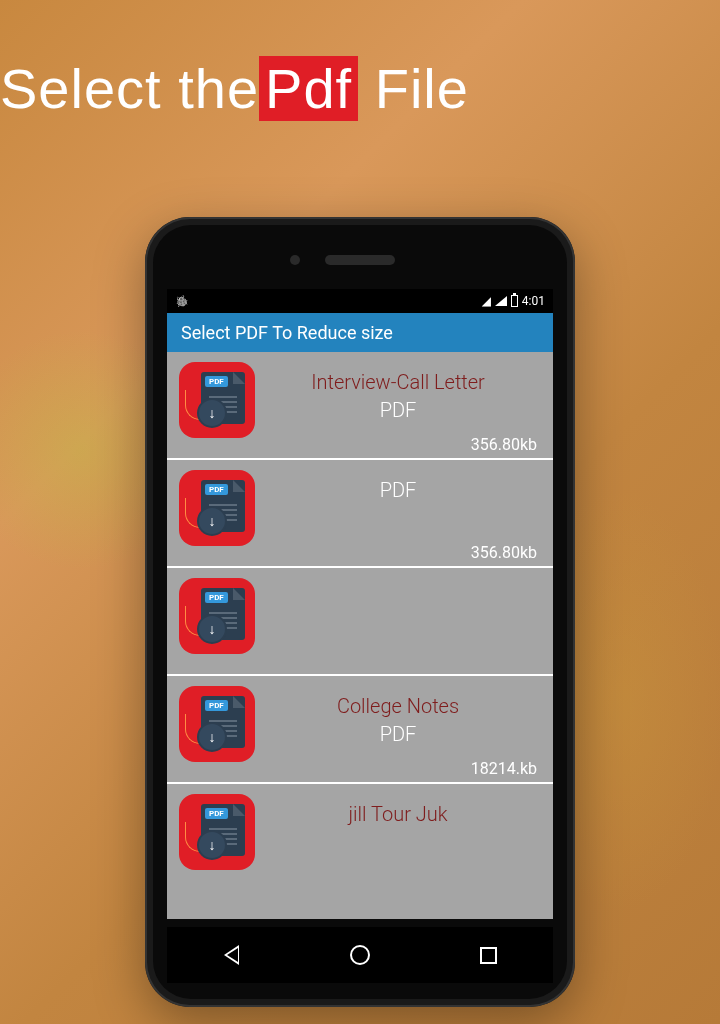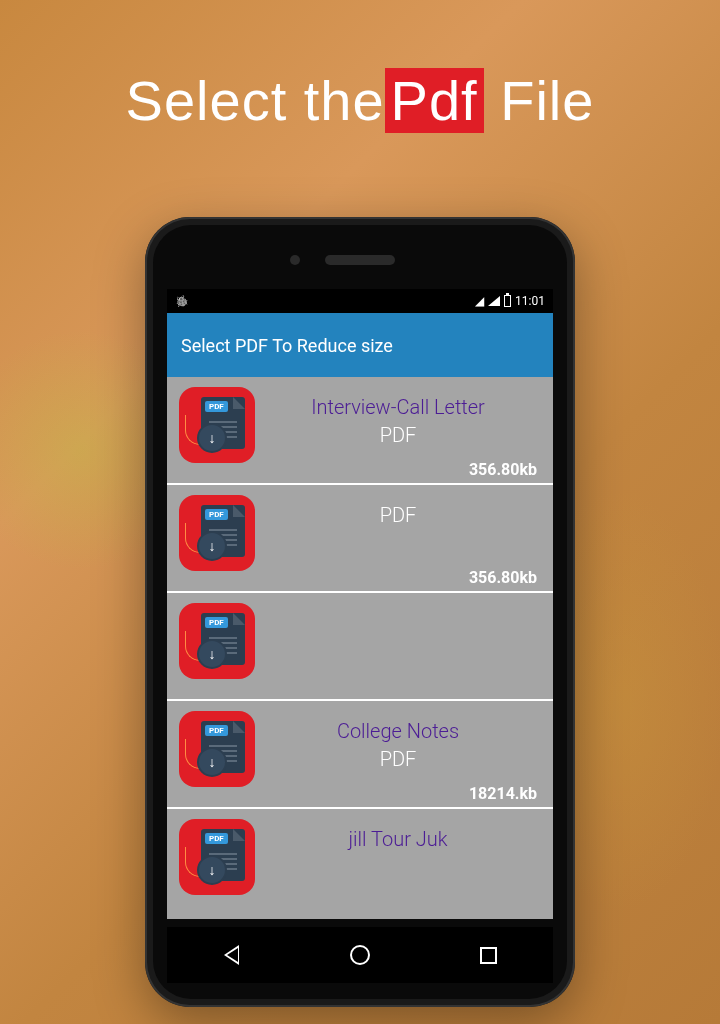--- a/index.html
+++ b/index.html
@@ -17,24 +17,24 @@
     }
     .bg-overlay {
       position: absolute;
       inset: 0;
       background:
         radial-gradient(ellipse 200px 200px at 80px 450px, rgba(180,200,60,0.3) 0%, transparent 60%),
         radial-gradient(ellipse 150px 300px at 620px 700px, rgba(200,150,60,0.4) 0%, transparent 70%);
     }
     .headline {
       position: absolute;
-      top: 68px;
+      top: 56px;
       left: 0;
       right: 0;
-      text-align: center;
+      text-align: left;
       font-family: "Comic Sans MS", cursive, sans-serif;
       font-size: 56px;
       font-weight: 400;
       color: #fff;
       letter-spacing: 1px;
     }
     .headline .highlight {
       background: #e01e26;
       padding: 0 6px;
       display: inline-block;
@@ -133,21 +133,21 @@
       top: -3px;
       left: 1px;
       width: 3px;
       height: 2px;
       background: #fff;
     }
     .wifi-icon {
       font-size: 12px;
     }
     .app-bar {
-      height: 64px;
+      height: 39px;
       background: #2383be;
       display: flex;
       align-items: center;
       padding: 0 14px;
       color: #fff;
       font-size: 18px;
       font-weight: 400;
     }
     .file-list {
       background: #a5a5a5;
@@ -245,39 +245,39 @@
     .file-info {
       flex: 1;
       display: flex;
       flex-direction: column;
       align-items: center;
       justify-content: flex-start;
       padding-top: 6px;
       position: relative;
     }
     .file-name {
-      color: #4c1d95;
+      color: #7f1d1d;
       font-size: 20px;
       font-weight: 300;
       text-align: center;
       line-height: 1.4;
     }
     .file-type {
       color: #fff;
       font-size: 20px;
       font-weight: 300;
       margin-top: 2px;
     }
     .file-size {
       position: absolute;
       bottom: -2px;
       right: 4px;
       color: #fff;
       font-size: 16px;
-      font-weight: 700;
+      font-weight: 400;
     }
     .nav-bar {
       position: absolute;
       bottom: 16px;
       left: 14px;
       right: 14px;
       height: 56px;
       background: #000;
       display: flex;
       justify-content: space-around;
@@ -338,21 +338,21 @@
 
     <div class="screen">
       <div class="status-bar">
         <div class="status-left">
           <span class="debug-icon"></span>
         </div>
         <div class="status-right">
           <span class="wifi-icon">◢</span>
           <span class="signal-icon"></span>
           <span class="battery-icon"></span>
-          <span>11:01</span>
+          <span>4:01</span>
         </div>
       </div>
 
       <div class="app-bar">
         <span>Select PDF To Reduce size</span>
       </div>
 
       <div class="file-list">
 
         <div class="file-item">

